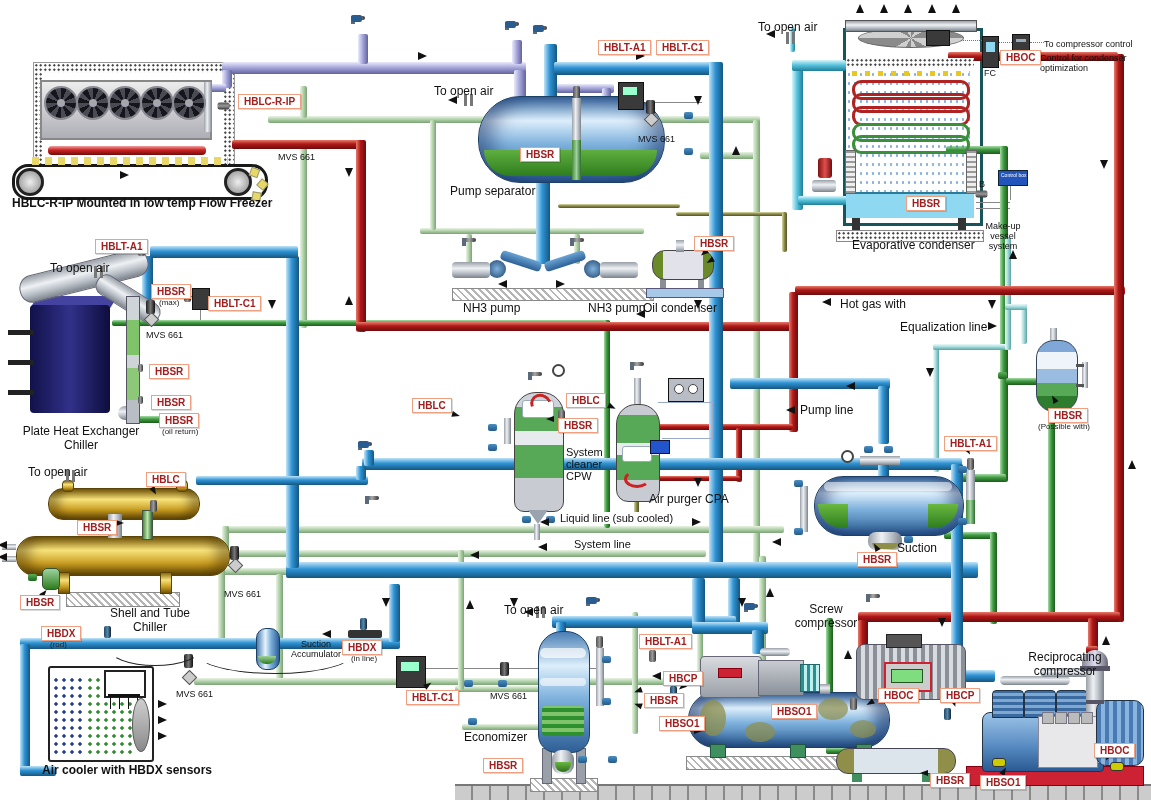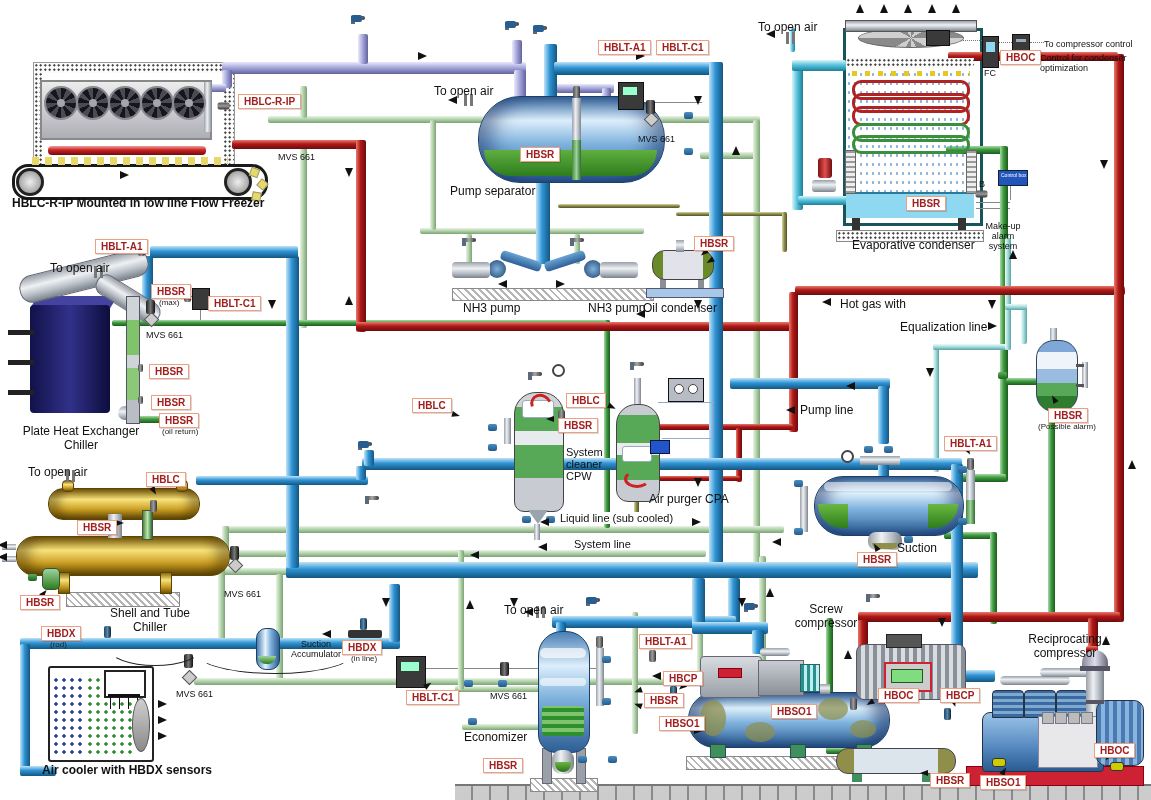--- a/index.html
+++ b/index.html
@@ -574,32 +574,32 @@
   <i class="ar aU" style="left:844px;top:650px"></i>
   <i class="ar aU" style="left:766px;top:588px"></i>
   <i class="ar aL" style="left:652px;top:672px"></i>
   <i class="ar aD" style="left:268px;top:300px"></i>
   <i class="ar aU" style="left:345px;top:296px"></i>
   <i class="ar aD" style="left:345px;top:168px"></i>
   <i class="ar aD" style="left:382px;top:598px"></i>
   <i class="ar aU" style="left:466px;top:600px"></i>
   <i class="ar aD" style="left:510px;top:598px"></i>
 
-  <b class="cp" style="left:12px;top:196px;font-weight:bold">HBLC-R-IP Mounted in low line Flow Freezer</b>
+  <b class="cp" style="left:12px;top:196px;font-weight:bold">HBLC-R-IP Mounted in low temp Flow Freezer</b>
   <b class="cp" style="left:450px;top:184px">Pump separator</b>
   <b class="cp" style="left:463px;top:301px">NH3 pump</b>
   <b class="cp" style="left:588px;top:301px">NH3 pump</b>
   <b class="cp" style="left:643px;top:301px">Oil condenser</b>
   <b class="cp" style="left:852px;top:238px">Evaporative condenser</b>
   <b class="cp c9" style="left:984px;top:68px">FC</b>
   <b class="cp c9" style="left:1044px;top:39px">To compressor control</b>
   <b class="cp c9" style="left:1040px;top:53px;width:108px">Control for condenser
 optimization</b>
   <b class="cp c9 ctr" style="left:976px;top:221px;width:54px">Make-up
-alarm
+vessel
 system</b>
   <b class="cp c9" style="left:979px;top:179px">B</b>
   <b class="cp ctr" style="left:14px;top:424px;width:134px">Plate Heat Exchanger
 Chiller</b>
   <b class="cp" style="left:840px;top:297px">Hot gas with</b>
   <b class="cp" style="left:900px;top:320px">Equalization line</b>
   <b class="cp" style="left:800px;top:403px">Pump line</b>
   <b class="cp ctr" style="left:1140px;top:337px;width:64px">Priority
 vessel</b>
   <b class="cp c11" style="left:566px;top:446px">System
@@ -610,21 +610,21 @@
   <b class="cp c11" style="left:572px;top:538px;background:#fff;padding:0 2px">System line</b>
   <b class="cp" style="left:897px;top:541px">Suction</b>
   <b class="cp ctr" style="left:90px;top:606px;width:120px">Shell and Tube
 Chiller</b>
   <b class="cp c9 ctr" style="left:281px;top:639px;width:70px">Suction
 Accumulator</b>
   <b class="cp" style="left:42px;top:763px;font-weight:bold">Air cooler with HBDX sensors</b>
   <b class="cp" style="left:464px;top:730px">Economizer</b>
   <b class="cp ctr" style="left:776px;top:602px;width:100px">Screw
 compressor</b>
-  <b class="cp ctr" style="left:1008px;top:632px;width:114px">Reciprocating
+  <b class="cp ctr" style="left:1008px;top:650px;width:114px">Reciprocating
 compressor</b>
 
   <b class="cp" style="left:434px;top:84px">To open air</b>
   <b class="cp" style="left:758px;top:20px">To open air</b>
   <b class="cp" style="left:50px;top:261px">To open air</b>
   <b class="cp" style="left:28px;top:465px">To open air</b>
   <b class="cp" style="left:504px;top:603px">To open air</b>
 
   <b class="cp c9" style="left:278px;top:152px">MVS 661</b>
   <b class="cp c9" style="left:638px;top:134px">MVS 661</b>
@@ -653,21 +653,21 @@
   <b class="lb" style="left:20px;top:595px">HBSR</b>
   <b class="lb" style="left:41px;top:626px">HBDX</b>
   <b class="sb" style="left:50px;top:640px">(rod)</b>
   <b class="lb" style="left:342px;top:640px">HBDX</b>
   <b class="sb" style="left:351px;top:654px">(in line)</b>
   <b class="lb" style="left:412px;top:398px">HBLC</b>
   <b class="lb" style="left:558px;top:418px">HBSR</b>
   <b class="lb" style="left:566px;top:393px">HBLC</b>
   <b class="lb" style="left:944px;top:436px">HBLT-A1</b>
   <b class="lb" style="left:1048px;top:408px">HBSR</b>
-  <b class="sb" style="left:1038px;top:422px">(Possible alarm)</b>
+  <b class="sb" style="left:1038px;top:422px">(Possible with)</b>
   <b class="lb" style="left:857px;top:552px">HBSR</b>
   <b class="lb" style="left:639px;top:634px">HBLT-A1</b>
   <b class="lb" style="left:406px;top:690px">HBLT-C1</b>
   <b class="lb" style="left:644px;top:693px">HBSR</b>
   <b class="lb" style="left:659px;top:716px">HBSO1</b>
   <b class="lb" style="left:663px;top:671px">HBCP</b>
   <b class="lb" style="left:771px;top:704px">HBSO1</b>
   <b class="lb" style="left:878px;top:688px">HBOC</b>
   <b class="lb" style="left:940px;top:688px">HBCP</b>
   <b class="lb" style="left:483px;top:758px">HBSR</b>

